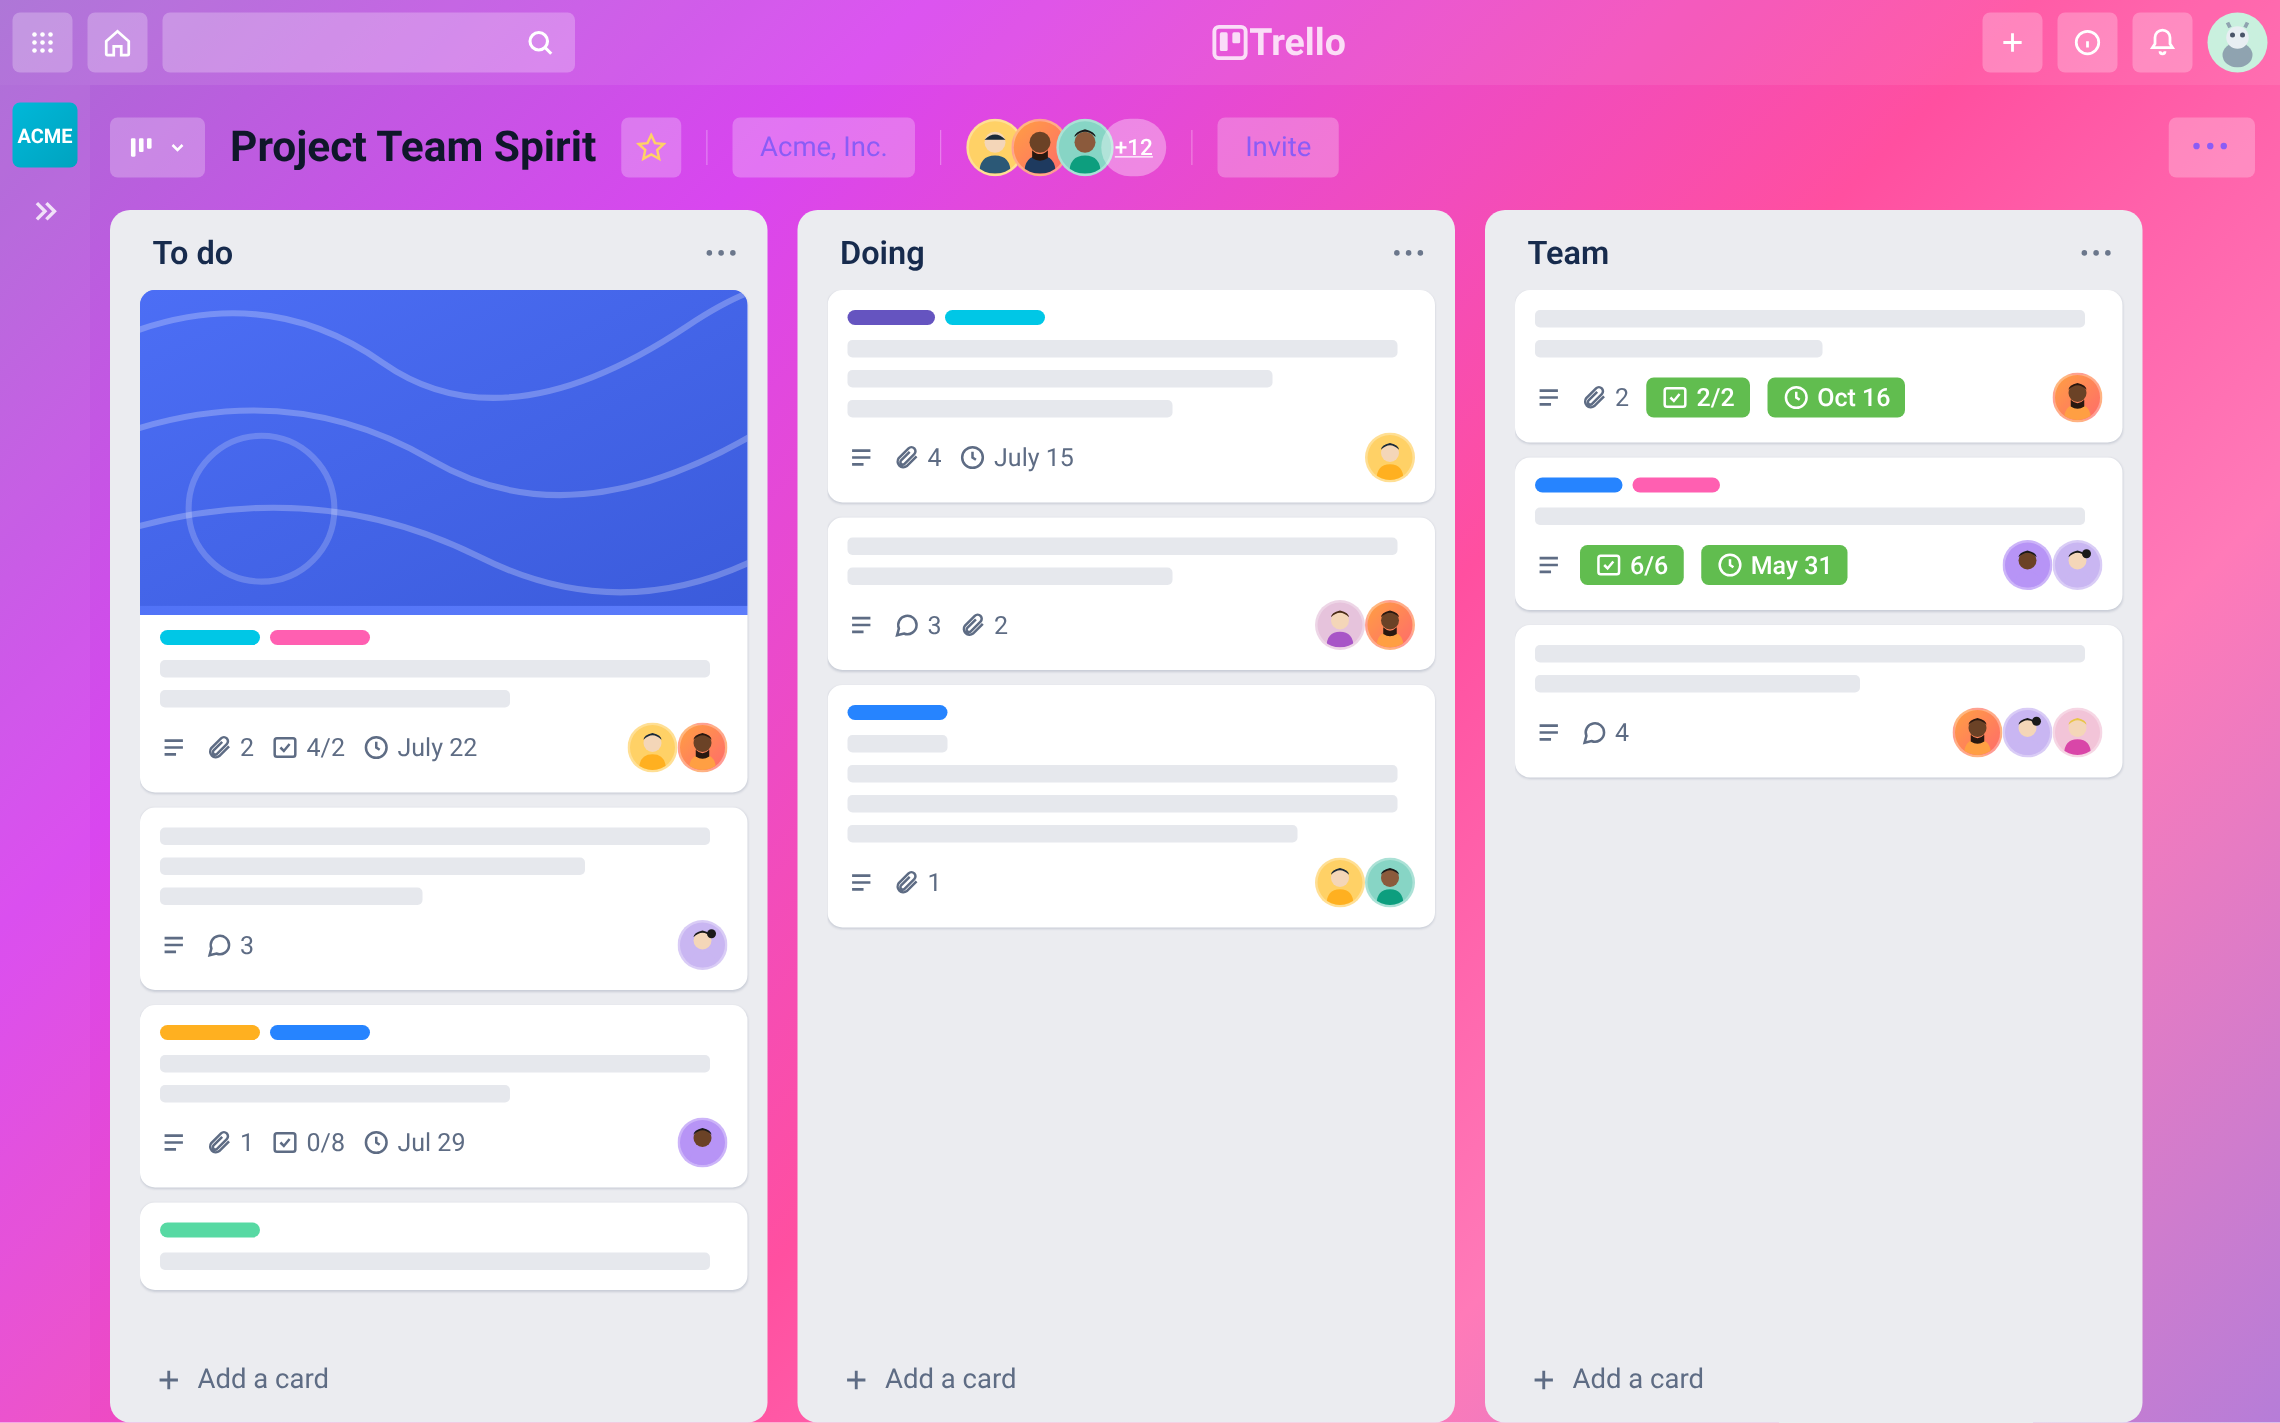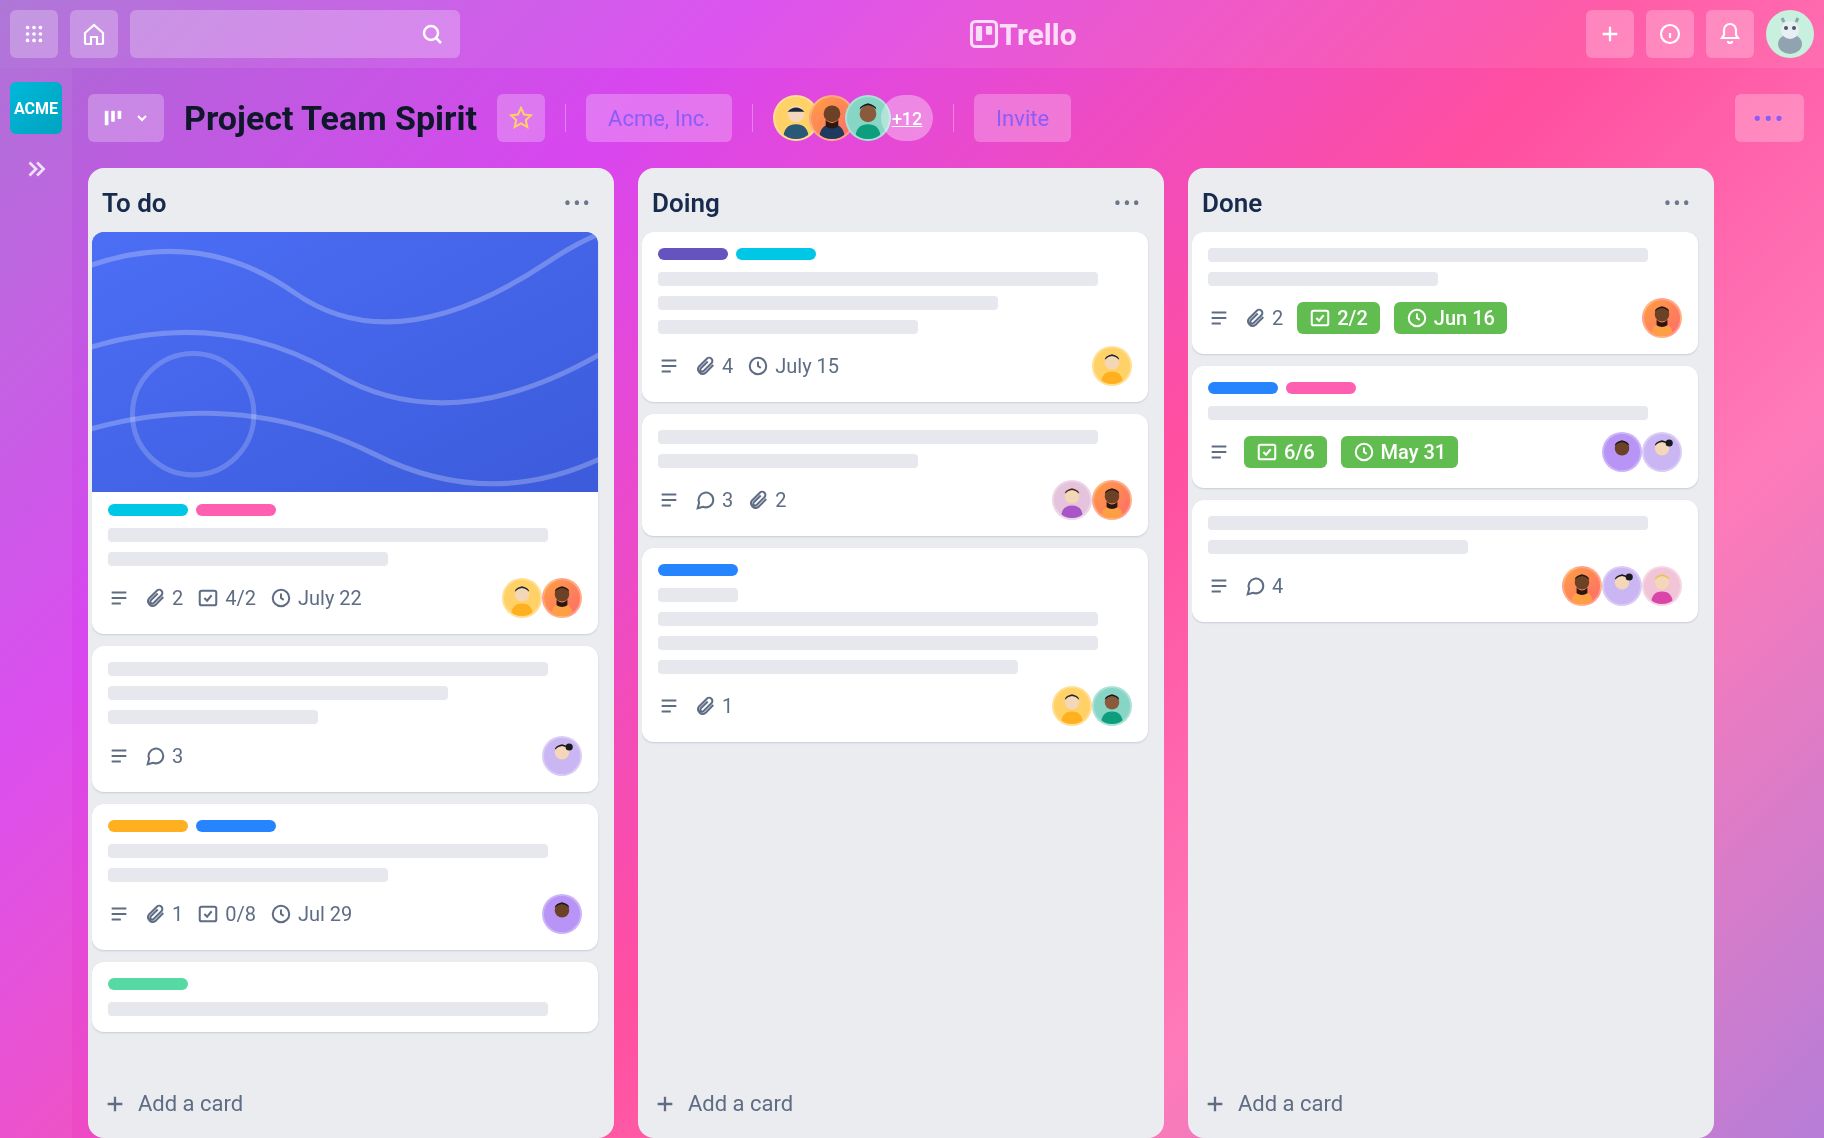--- a/index.html
+++ b/index.html
@@ -23,21 +23,21 @@
 .pill { height:48px; padding:0 22px; border-radius:6px; background:rgba(255,255,255,0.25); display:flex; align-items:center; color:#8b5cf6; font-size:22px; cursor:pointer; }
 .member-stack { display:flex; }
 .member-stack .av { margin-left:-10px; }
 .member-stack .av:first-child { margin-left:0; }
 .av { width:46px; height:46px; border-radius:50%; background:#ddd; border:2px solid rgba(255,255,255,0.3); overflow:hidden; display:flex; align-items:flex-end; justify-content:center; }
 .av.small { width:40px; height:40px; }
 .av svg { width:100%; height:100%; }
 .more-count { width:52px; height:46px; border-radius:23px; background:rgba(255,255,255,0.35); display:flex; align-items:center; justify-content:center; color:#fff; font-size:18px; font-weight:500; margin-left:-10px;text-decoration:underline; }
 
 .lists-container { position:absolute; left:88px; top:168px; right:0; bottom:0; display:flex; gap:24px; padding-right:20px; }
-.list { width:526px; background:#ebecf0; border-radius:16px; padding:14px 12px 6px 4px; display:flex; flex-direction:column; max-height:100%; }
+.list { width:526px; background:#ebecf0; border-radius:16px; padding:14px 12px 6px 24px; display:flex; flex-direction:column; max-height:100%; }
 .list-header { display:flex; align-items:center; justify-content:space-between; padding:6px 10px 14px 10px; }
 .list-title { font-size:26px; font-weight:600; color:#172b4d; }
 .list-menu { color:#6b778c; cursor:pointer; font-size:22px; letter-spacing:2px; }
 .cards { overflow-y:auto; flex:1; display:flex; flex-direction:column; gap:12px; padding-right:4px; }
 .cards::-webkit-scrollbar { width:14px; }
 .cards::-webkit-scrollbar-thumb { background:rgba(9,30,66,0.15); border-radius:10px; }
 .card { background:#fff; border-radius:12px; box-shadow:0 1px 2px rgba(9,30,66,0.15); padding:16px; display:flex; flex-direction:column; gap:12px; cursor:pointer; position:relative; }
 .card-cover { height:260px; margin:-16px -16px 0 -16px; border-radius:12px 12px 0 0; background:linear-gradient(135deg,#4c6ef5,#5c7cfa); position:relative; overflow:hidden; }
 .card-cover svg { position:absolute; inset:0; }
 .labels { display:flex; gap:8px; }
@@ -510,21 +510,21 @@
       </div>
       <div class="add-card">
         <svg width="22" height="22" viewBox="0 0 24 24" stroke="currentColor" stroke-width="2.5" fill="none">
           <path d="M12 4v16M4 12h16"></path>
         </svg>
         <span>Add a card</span>
       </div>
     </div>
     <div class="list">
       <div class="list-header">
-        <div class="list-title">Done</div>
+        <div class="list-title">Team</div>
         <div class="list-menu">•••</div>
       </div>
       <div class="cards">
         <div class="card">
           <div class="placeholder-lines">
             <div class="ph" style="width:440px"></div>
             <div class="ph" style="width:230px"></div>
           </div>
           <div class="card-footer">
             <div class="badges">
@@ -544,21 +544,21 @@
                   <rect x="3" y="4" width="18" height="16" rx="2"></rect>
                   <path d="M8 12l3 3 5-6"></path>
                 </svg> 
                 <span>2/2</span>
               </div>
               <div class="badge pill-badge">
                 <svg width="22" height="22" viewBox="0 0 24 24" fill="none" stroke="currentColor" stroke-width="2.2">
                   <circle cx="12" cy="12" r="9"></circle>
                   <path d="M12 7v5l3 2"></path>
                 </svg> 
-                <span>Jun 16</span>
+                <span>Oct 16</span>
               </div>
             </div>
             <div class="card-members">
               <div class="av small av-b">
                 <svg viewBox="0 0 40 40">
                   <circle cx="20" cy="16" r="8" fill="#6b4226"></circle>
                   <path d="M8 40 Q8 26 20 26 Q32 26 32 40" fill="#ff9f43"></path>
                   <path d="M12 13 Q20 5 28 13 Q28 9 20 7 Q12 9 12 13" fill="#2a1810"></path>
                   <path d="M14 22 Q20 28 26 22 L26 28 Q20 32 14 28 Z" fill="#2a1810"></path>
                 </svg>

